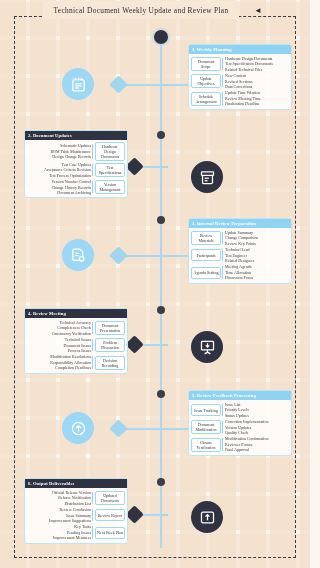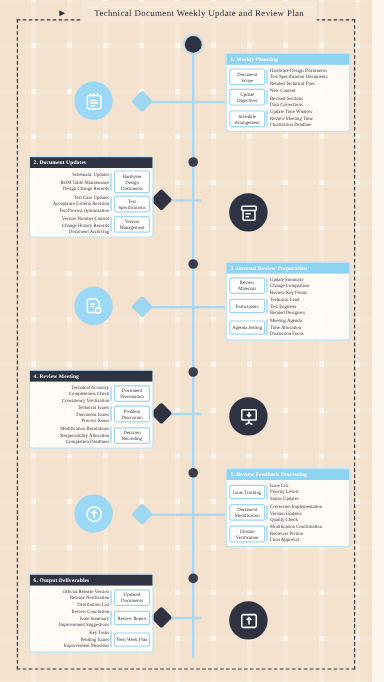--- a/index.html
+++ b/index.html
@@ -16,21 +16,21 @@
     background-image:
       repeating-linear-gradient(90deg, rgba(243,225,205,0.85) 0 26px, rgba(253,246,239,0) 26px 30px),
       repeating-linear-gradient(0deg, rgba(243,225,205,0.7) 0 34px, rgba(253,246,239,0) 34px 38px);
     pointer-events:none;
   }
   #dashframe{
     position:absolute;left:14px;top:16px;right:14px;bottom:10px;
     border:1px dashed #3a3a46;
   }
   #title-band{
-    position:absolute;left:68px;top:1px;width:196px;height:18px;
+    position:absolute;left:43px;top:1px;width:196px;height:18px;
     background:#f6e7d7;
     display:flex;align-items:center;justify-content:center;
   }
   #title-band span{
     font-size:7.4px;color:#2c2c36;letter-spacing:.3px;white-space:nowrap;
   }
   .title-arrow{position:absolute;top:7px;font-size:8px;color:#2c2c36;line-height:1;}
   .title-arrow.l{left:48px;}
   .title-arrow.r{right:48px;}
 

